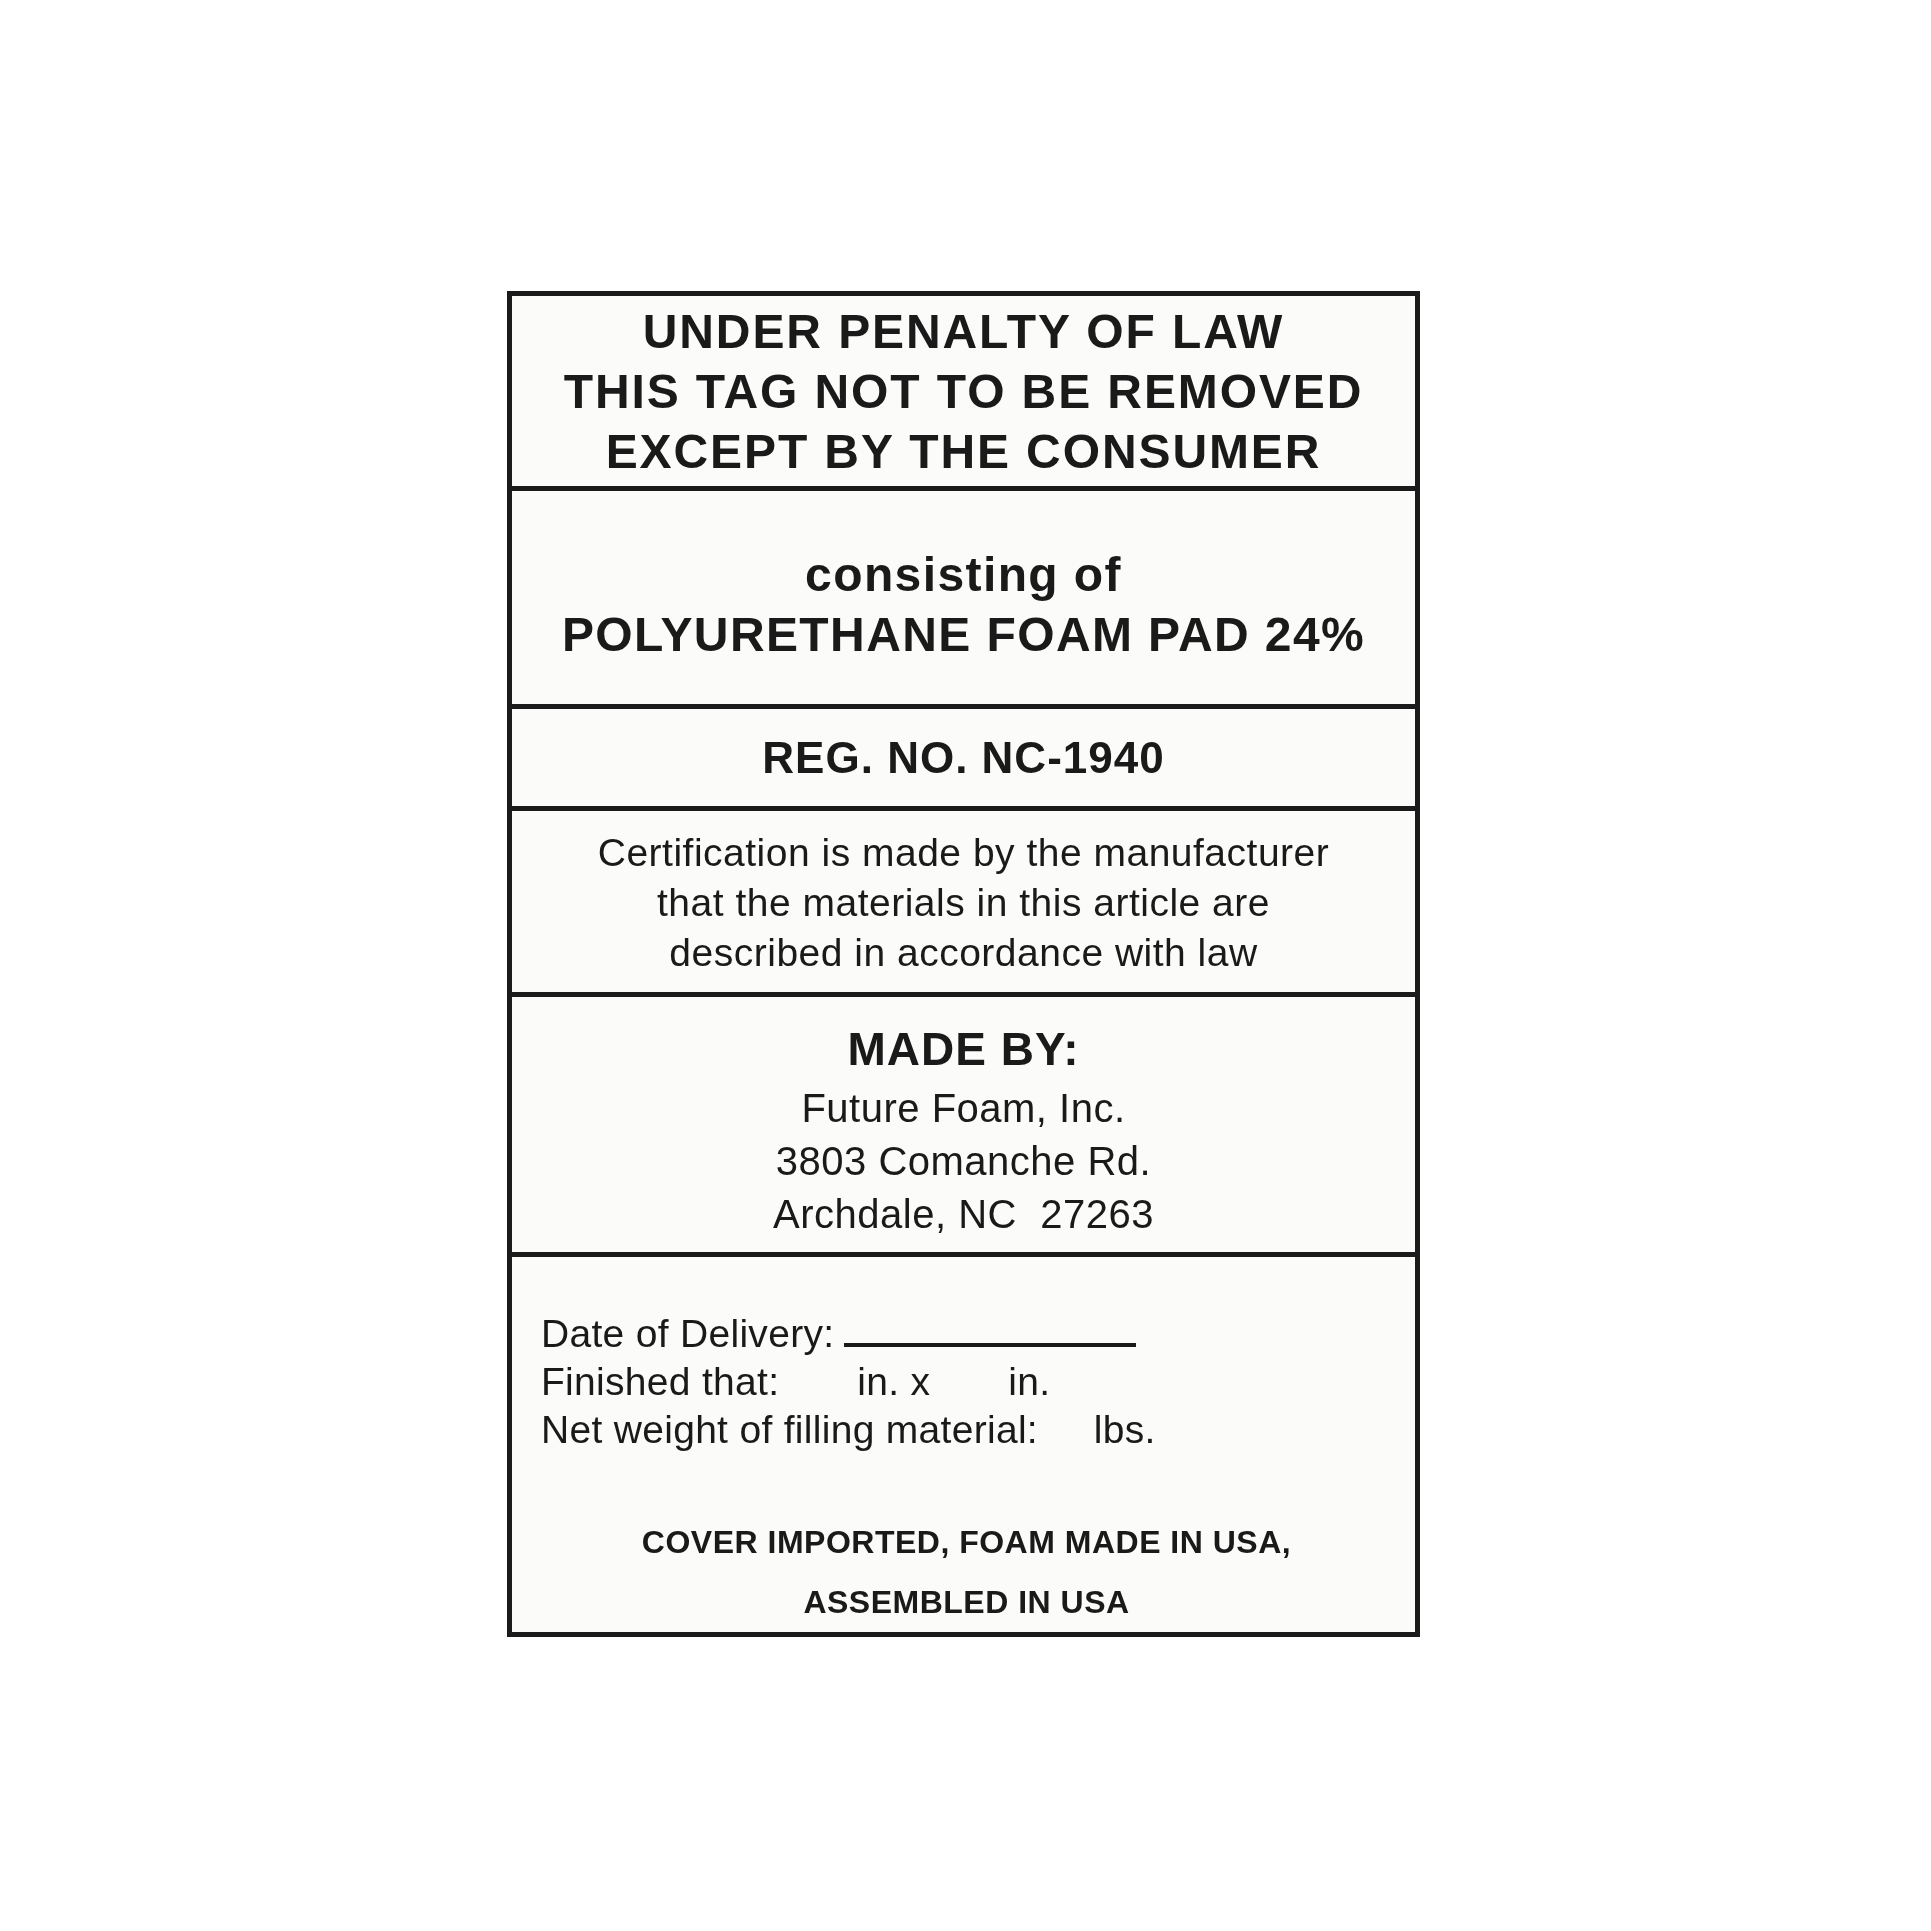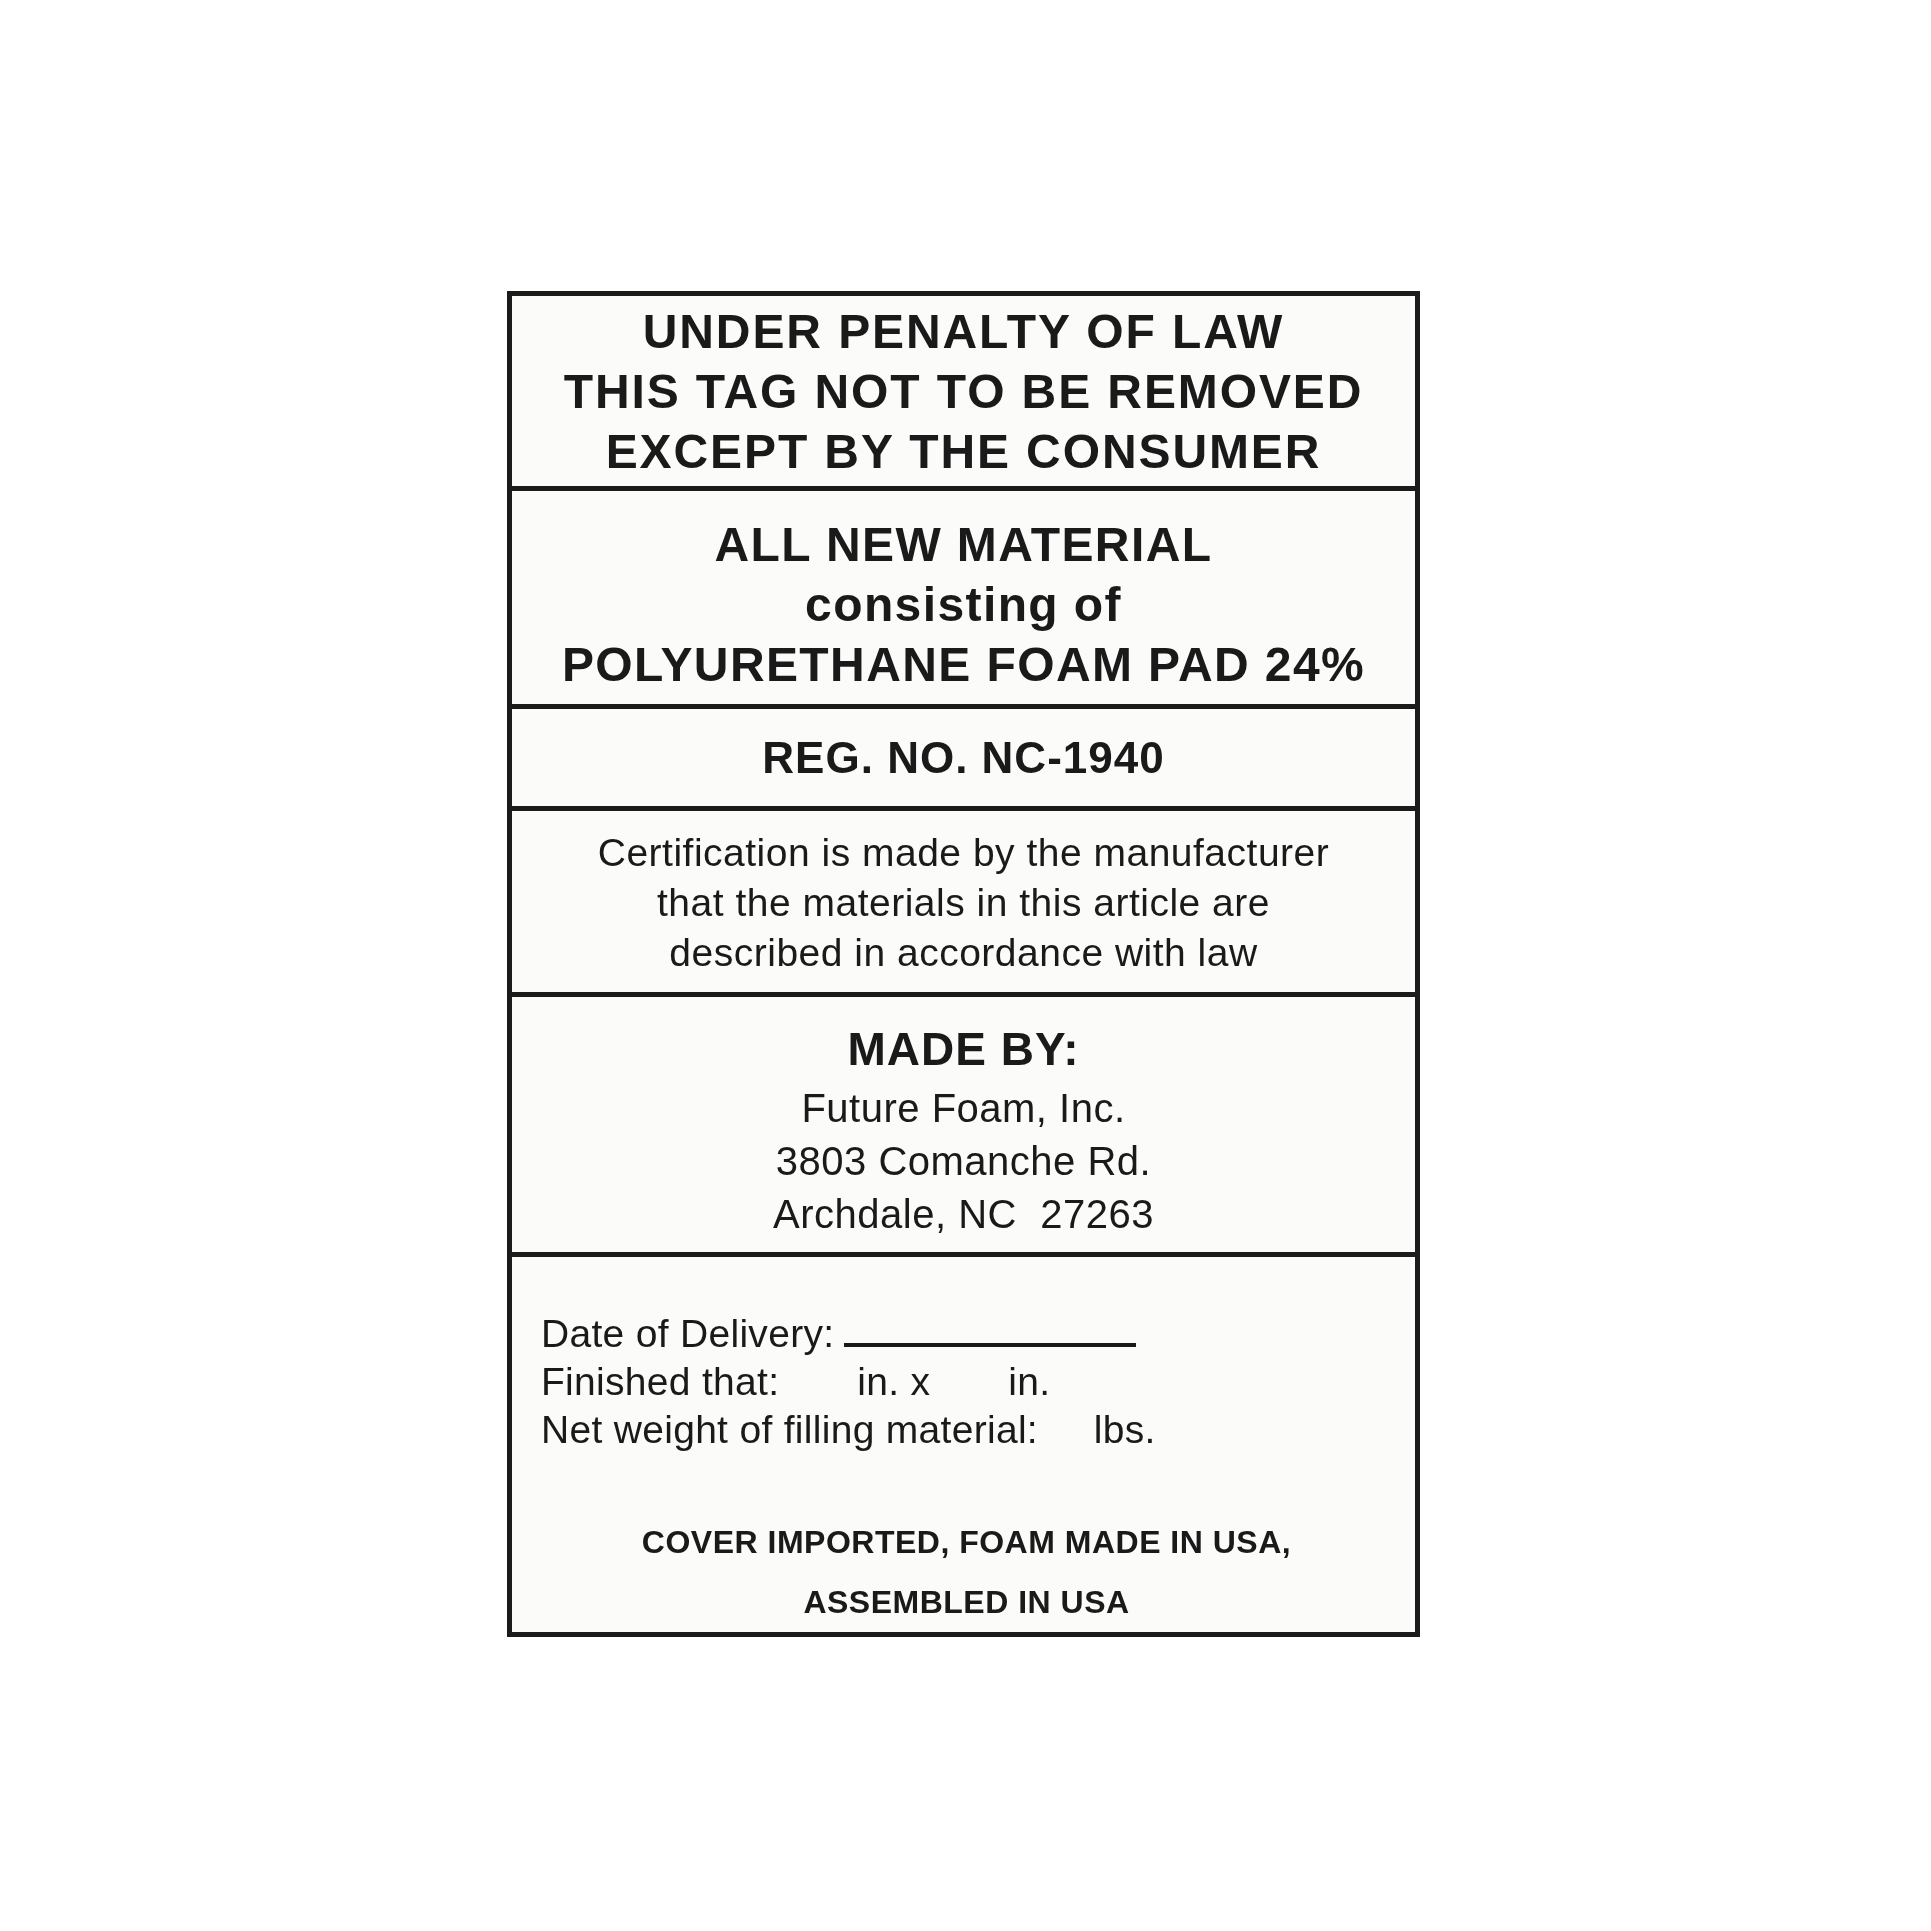--- a/index.html
+++ b/index.html
@@ -126,21 +126,20 @@
 
 <div class="law-tag">
 
   <div class="sec sec-penalty">
     <div class="txt">UNDER PENALTY OF LAW</div>
     <div class="txt">THIS TAG NOT TO BE REMOVED</div>
     <div class="txt">EXCEPT BY THE CONSUMER</div>
   </div>
 
   <div class="sec sec-material">
-    <div class="txt">ALL NEW MATERIAL</div>
     <div class="txt">consisting of</div>
     <div class="txt">POLYURETHANE FOAM PAD 24%</div>
   </div>
 
   <div class="sec sec-reg">
     <div class="txt">REG. NO. NC-1940</div>
   </div>
 
   <div class="sec sec-cert">
     <div class="txt">Certification is made by the manufacturer</div>

